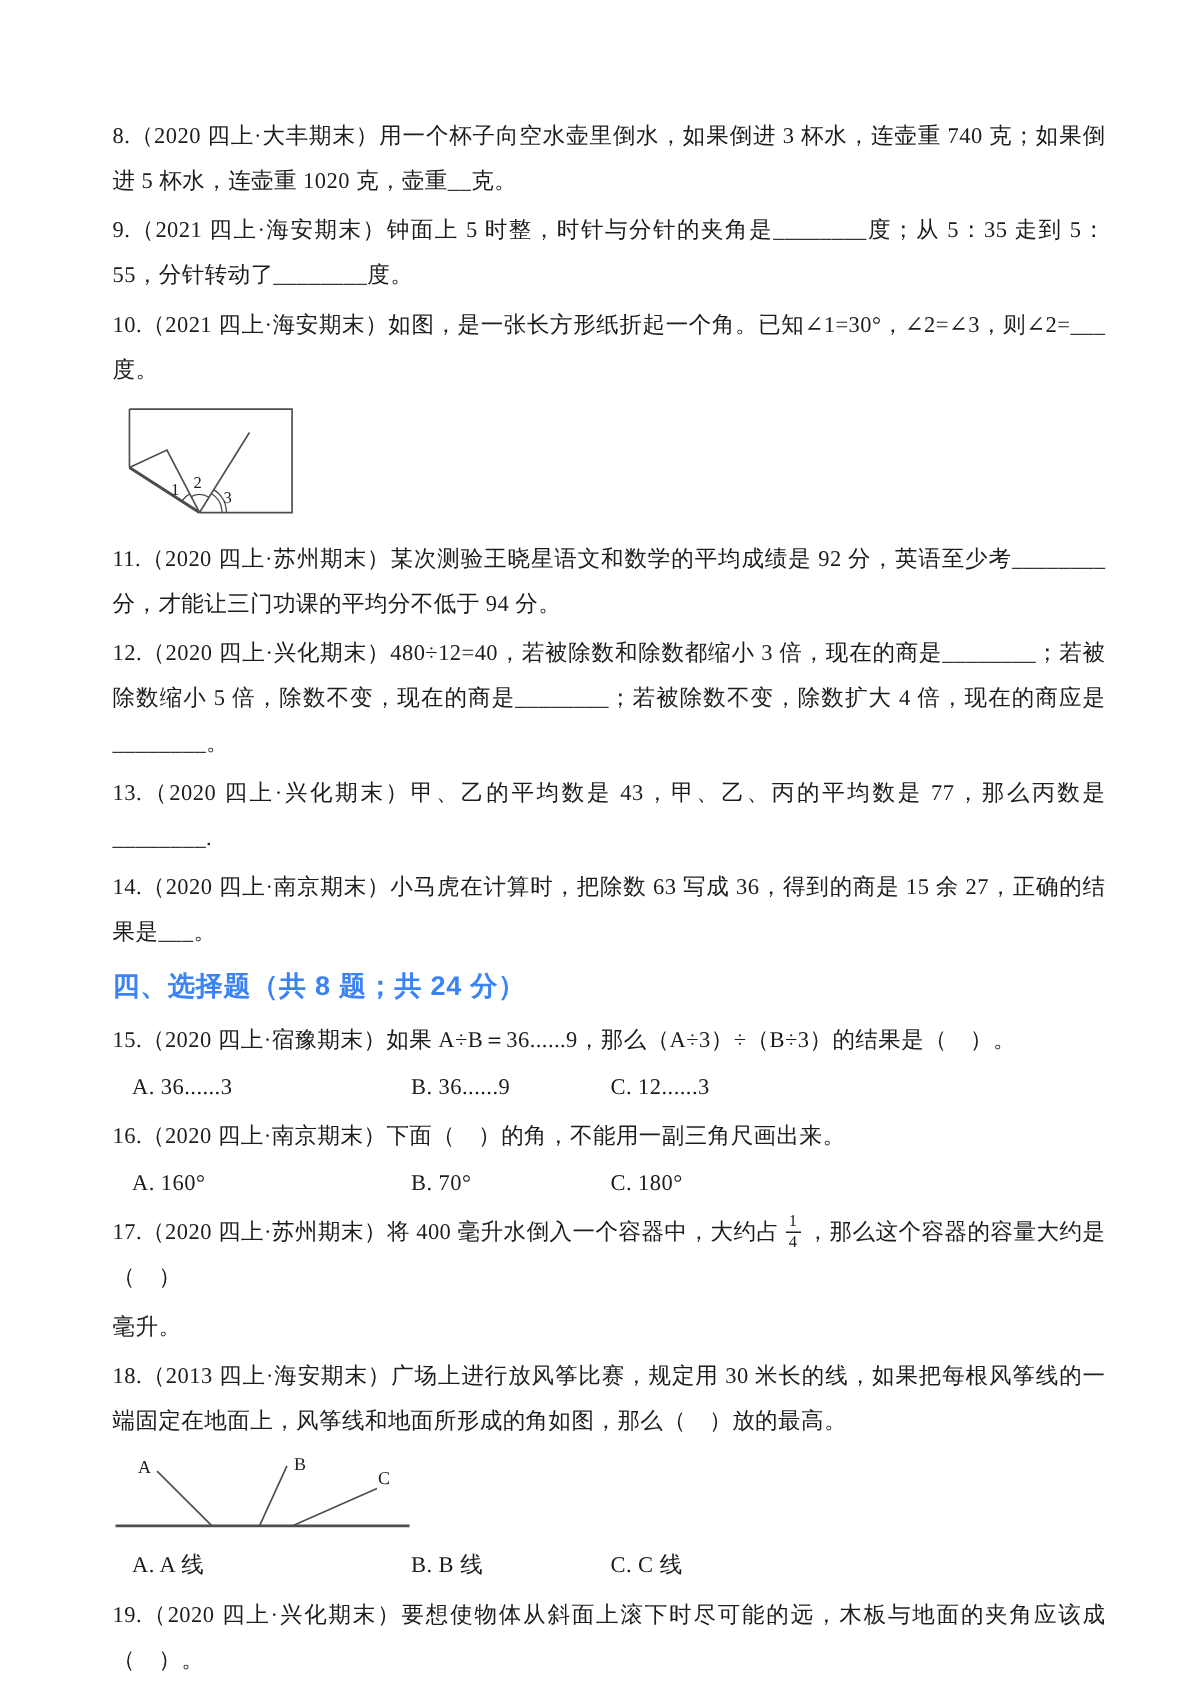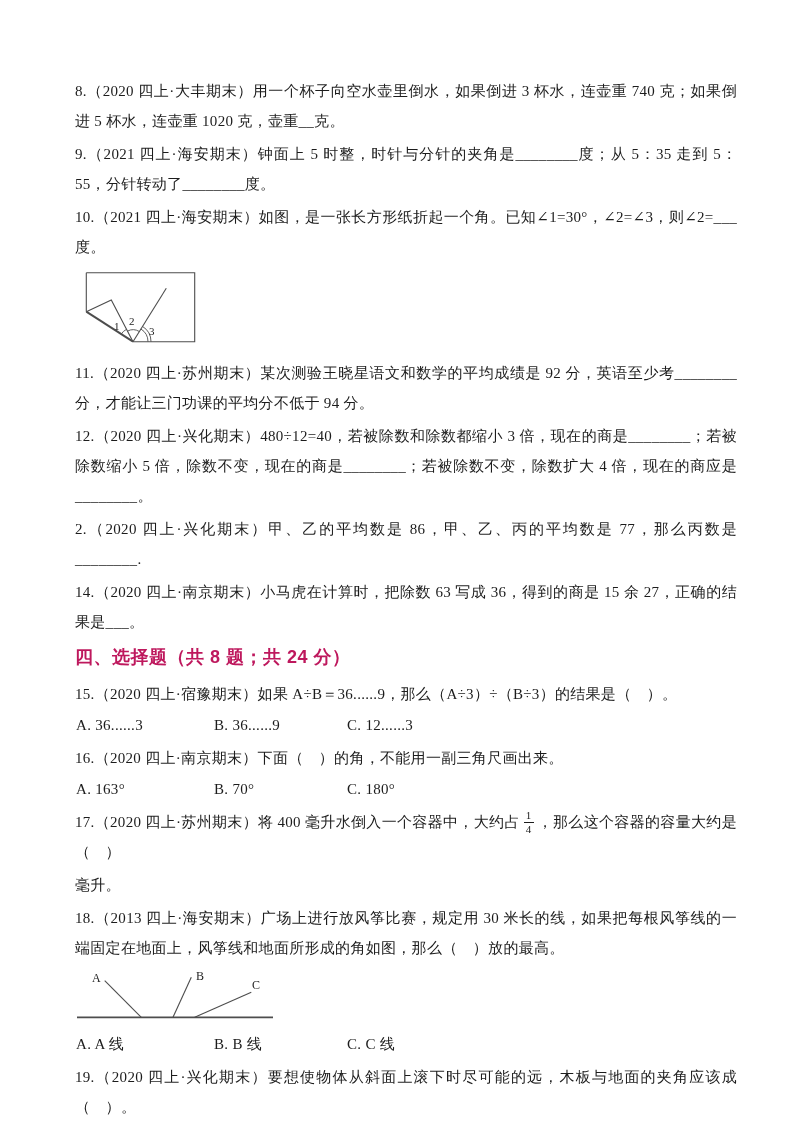--- a/index.html
+++ b/index.html
@@ -8,29 +8,29 @@
     font-family:"Liberation Serif","DejaVu Serif",serif;
     color:#1c1c1c;
   }
   .page { padding:76px 56px 0 75px; box-sizing:border-box; }
   p.q {
     margin:0 0 3px 0; font-size:15px; line-height:30px;
     text-align:justify; letter-spacing:0.3px;
   }
   .section-header {
     font-family:"Liberation Sans","DejaVu Sans",sans-serif;
-    font-weight:bold; font-size:18px; color:#be185d;
+    font-weight:bold; font-size:18px; color:#3b82f6;
     margin:8px 0 10px 0; letter-spacing:0.5px;
   }
   .opts {
     display:flex; font-size:15px; line-height:27px;
     margin:1px 0 4px 0; letter-spacing:0.3px;
   }
-  .opts .o1 { margin-left:1px; width:138px; }
-  .opts .o2 { width:133px; }
+  .opts .o1 { margin-left:13px; width:138px; }
+  .opts .o2 { width:133px;margin-left:48px; }
   .opts .o3 { flex:1; }
   .fig1 { margin:8px 0 14px 8px; }
   .fig2 { margin:4px 0 2px 0; }
   svg { display:block; }
   .frac {
     display:inline-flex; flex-direction:column; align-items:center;
     vertical-align:middle; font-size:11px; line-height:1.15;
     margin:0 4px; position:relative; top:-1px;
   }
   .frac .den { border-top:1px solid #1c1c1c; padding:0 2px; }
@@ -63,35 +63,35 @@
         <path d="M 59.5 56.4 A 18 18 0 0 1 68 71.7"></path>
       </g>
       <text x="31" y="60" font-size="11" fill="#1c1c1c">1</text>
       <text x="46" y="55" font-size="11" fill="#1c1c1c">2</text>
       <text x="66" y="65" font-size="11" fill="#1c1c1c">3</text>
     </svg>
   </div>
 
   <p class="q">11.（2020 四上·苏州期末）某次测验王晓星语文和数学的平均成绩是 92 分，英语至少考________分，才能让三门功课的平均分不低于 94 分。</p>
   <p class="q">12.（2020 四上·兴化期末）480÷12=40，若被除数和除数都缩小 3 倍，现在的商是________；若被除数缩小 5 倍，除数不变，现在的商是________；若被除数不变，除数扩大 4 倍，现在的商应是________。</p>
-  <p class="q">2.（2020 四上·兴化期末）甲、乙的平均数是 86，甲、乙、丙的平均数是 77，那么丙数是________.</p>
+  <p class="q">13.（2020 四上·兴化期末）甲、乙的平均数是 43，甲、乙、丙的平均数是 77，那么丙数是________.</p>
   <p class="q">14.（2020 四上·南京期末）小马虎在计算时，把除数 63 写成 36，得到的商是 15 余 27，正确的结果是___。</p>
 
   <div class="section-header">四、选择题（共 8 题；共 24 分）</div>
 
   <p class="q">15.（2020 四上·宿豫期末）如果 A÷B＝36......9，那么（A÷3）÷（B÷3）的结果是（　）。</p>
   <div class="opts">
     <span class="o1">A. 36......3</span>
     <span class="o2">B. 36......9</span>
     <span class="o3">C. 12......3</span>
   </div>
 
   <p class="q">16.（2020 四上·南京期末）下面（　）的角，不能用一副三角尺画出来。</p>
   <div class="opts">
-    <span class="o1">A. 163°</span>
+    <span class="o1">A. 160°</span>
     <span class="o2">B. 70°</span>
     <span class="o3">C. 180°</span>
   </div>
 
   <p class="q"><span>17.（2020 四上·苏州期末）将 400 毫升水倒入一个容器中，大约占</span><span class="frac">
         <span class="num">1</span>
         <span class="den">4</span>
       </span><span>，那么这个容器的容量大约是（　）</span></p>
   <p class="q">毫升。</p>
 

